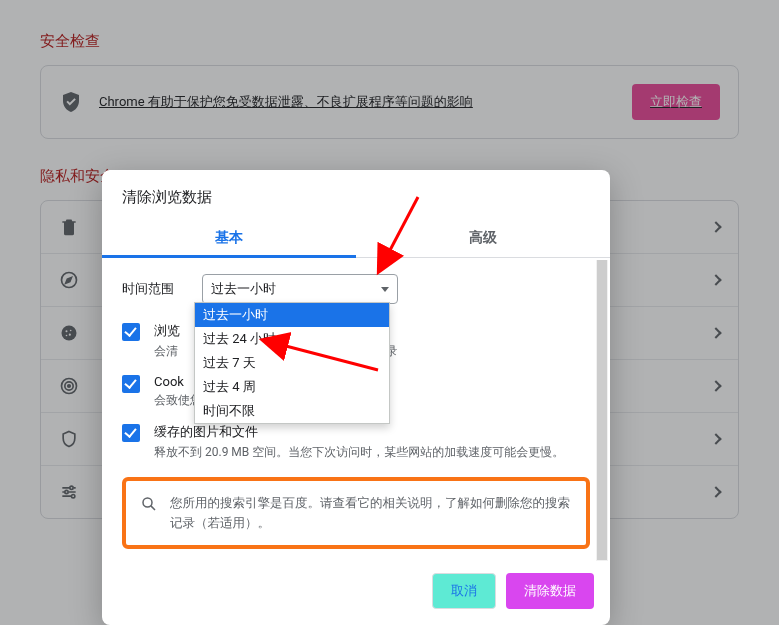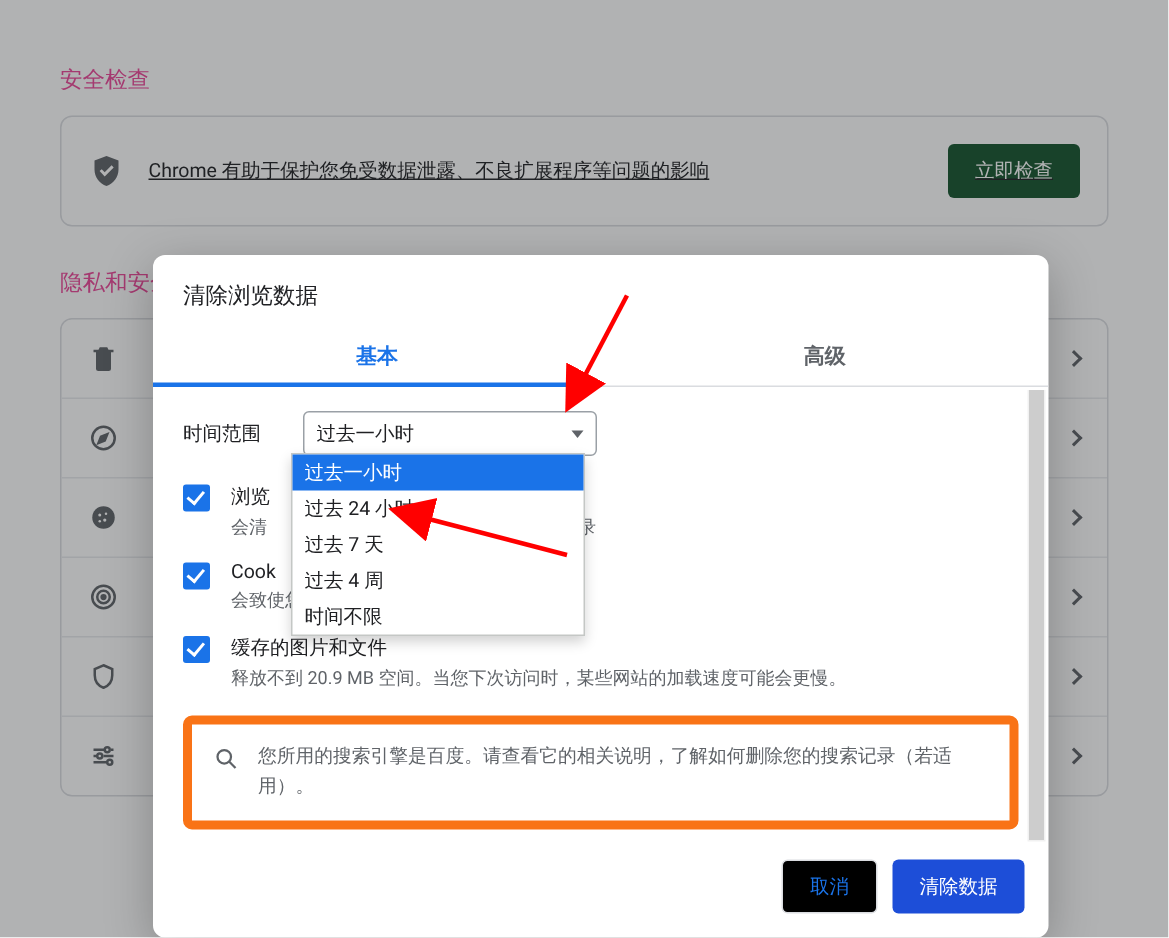--- a/index.html
+++ b/index.html
@@ -12,42 +12,42 @@
     height: 625px;
     overflow: hidden;
     position: relative;
   }
   .page {
     position: absolute; inset: 0;
     padding: 24px 40px;
   }
   .section-title {
     font-size: 15px;
-    color: #ec4899;
+    color: #b91c1c;
     margin-bottom: 14px;
-    margin-top: 20px;
+    margin-top: 8px;
   }
   .card {
     border: 1px solid #dadce0;
     border-radius: 8px;
     padding: 18px 18px;
     display: flex;
     align-items: center;
     gap: 16px;
     margin-bottom: 28px;
     text-decoration: underline;
   }
   .card .shield {
     width: 24px; height: 24px;
     flex: none;
     color: #5f6368;
   }
   .card .msg { flex: 1; font-size: 13px; color: #202124; }
   .card .btn-primary {
-    background: #14532d;
+    background: #ec4899;
     color: #fff;
     border: none;
     border-radius: 4px;
     padding: 9px 18px;
     font-size: 13px;
     cursor: pointer;
   }
   .settings-list {
     border: 1px solid #dadce0;
     border-radius: 8px;
@@ -74,21 +74,21 @@
   }
   
   .scrim {
     position: absolute; inset: 0;
     background: rgba(32,33,36,0.35);
   }
   
   .dialog {
     position: absolute;
     left: 102px; top: 170px;
-    width: 597px; height: 455px;
+    width: 508px; height: 455px;
     background: #fff;
     border-radius: 8px;
     box-shadow: 0 8px 32px rgba(0,0,0,0.25);
     display: flex; flex-direction: column;
     overflow: hidden;
   }
   .dialog-title {
     padding: 18px 20px 12px 20px;
     font-size: 15px;
   }
@@ -186,21 +186,21 @@
     left: 5px; top: 2px;
     width: 5px; height: 9px;
     border-right: 2px solid #fff;
     border-bottom: 2px solid #fff;
     transform: rotate(40deg);
   }
   .check-item .ct-title { font-size: 13px; color: #202124; }
   .check-item .ct-sub { font-size: 12px; color: #5f6368; margin-top: 2px; line-height: 1.5; }
   .info-box {
     margin-top: 16px;
-    border: 6px solid #f97316;
+    border: 4px solid #f97316;
     border-radius: 6px;
     padding: 12px 14px;
     display: flex;
     gap: 12px;
     font-size: 12.5px;
     color: #5f6368;
     line-height: 1.6;
   }
   .info-box .mag {
     width: 18px; height: 18px; flex: none; margin-top: 2px;
@@ -218,30 +218,30 @@
     width: 10px; height: 300px;
     background: #cdcdcd;
   }
   .dialog-footer {
     padding: 12px 16px 16px 0;
     display: flex;
     justify-content: flex-end;
     gap: 10px;
   }
   .btn-outline {
-    background: #000000;
+    background: #5eead4;
     color: #1a73e8;
     border: 1px solid #dadce0;
     border-radius: 4px;
     padding: 8px 18px;
     font-size: 13px;
     cursor: pointer;
   }
   .btn-fill {
-    background: #1d4ed8;
+    background: #d946ef;
     color: #fff;
     border: none;
     border-radius: 4px;
     padding: 8px 18px;
     font-size: 13px;
     cursor: pointer;
   }
   
   .anno {
     position: absolute; inset: 0;

